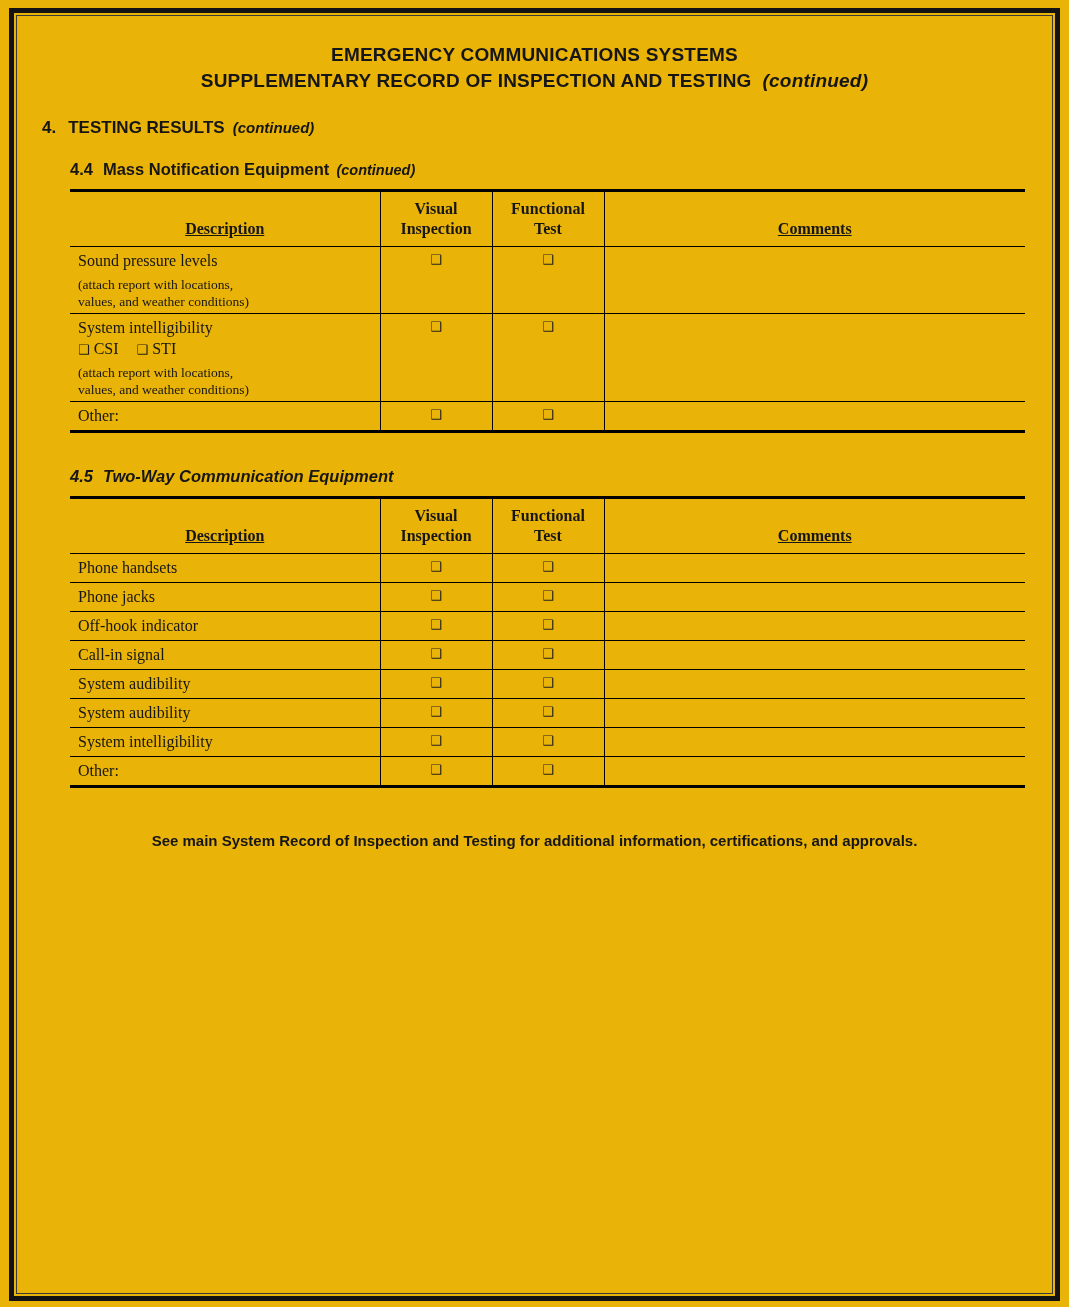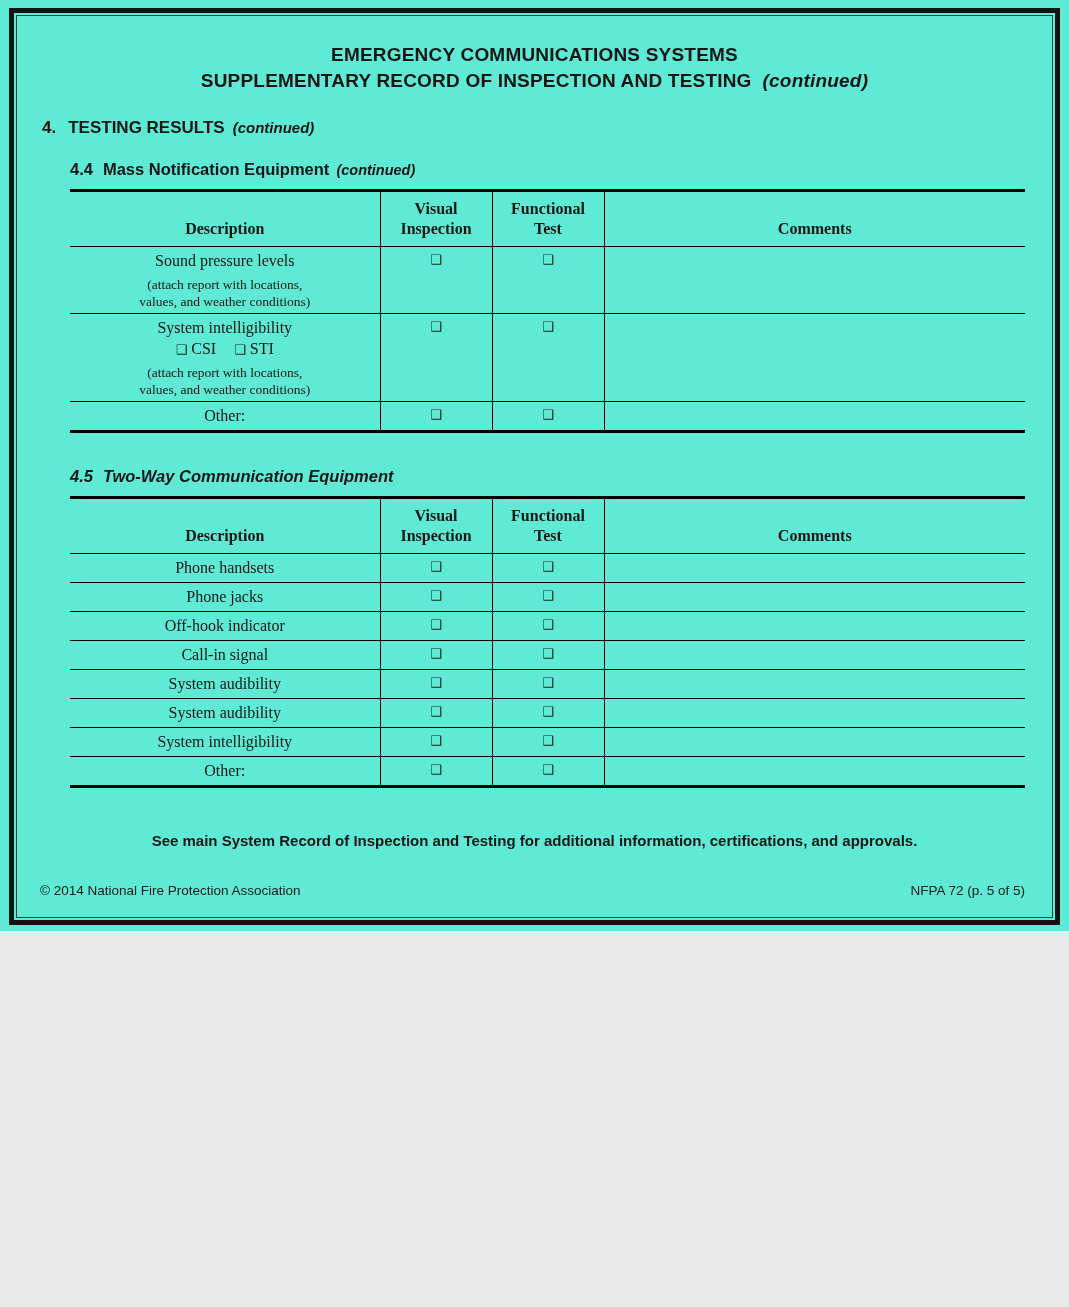--- a/index.html
+++ b/index.html
@@ -3,22 +3,22 @@
 <meta charset="utf-8">
 <style>
   html, body {
     margin: 0;
     padding: 0;
     background: #e9e9e9;
   }
   .page {
     position: relative;
     width: 1069px;
-    height: 931px;
-    background: #5eead4;
+    height: 1307px;
+    background: #eab308;
     font-family: "Liberation Serif", serif;
     color: #161616;
     overflow: hidden;
   }
   .frame-outer {
     position: absolute;
     top: 8px; left: 9px; right: 9px; bottom: 6px;
     border: 5px solid #131313;
   }
   .frame-inner {
@@ -79,25 +79,25 @@
     padding: 3px 8px;
     font-size: 16px;
   }
   table.insp th {
     font-weight: bold;
     text-align: center;
     vertical-align: middle;
     height: 44px;
     line-height: 20px;
   }
-  table.insp th.h-desc, table.insp th.h-comments { vertical-align: bottom; padding-bottom: 7px; }
+  table.insp th.h-desc, table.insp th.h-comments { vertical-align: bottom; padding-bottom: 7px; text-decoration: underline; }
   table.insp .v-sep { border-right: 1px solid #000; }
 
   table.insp td { vertical-align: top; }
-  td.cell-desc { text-align: center; padding-left: 9px; line-height: 21px; }
+  td.cell-desc { text-align: left; padding-left: 9px; line-height: 21px; }
   td.cell-check { text-align: center; padding-top: 5px; }
   td.cell-comments { }
 
   .row-short td { height: 22px; }
 
   .desc-note {
     font-size: 13.5px;
     line-height: 17px;
     margin-top: 5px;
   }
@@ -301,19 +301,15 @@
             <td class="cell-check v-sep"><span class="checkbox">❑</span></td>
             <td class="cell-check v-sep"><span class="checkbox">❑</span></td>
             <td class="cell-comments"></td>
           </tr>
         </tbody>
       </table>
     </div>
 
     <div class="see-note">See main System Record of Inspection and Testing for additional information, certifications, and approvals.</div>
 
-    <div class="footer">
-      <span>© 2014 National Fire Protection Association</span>
-      <span>NFPA 72 (p. 5 of 5)</span>
-    </div>
 
   </div>
 </div>
 
 </body></html>

